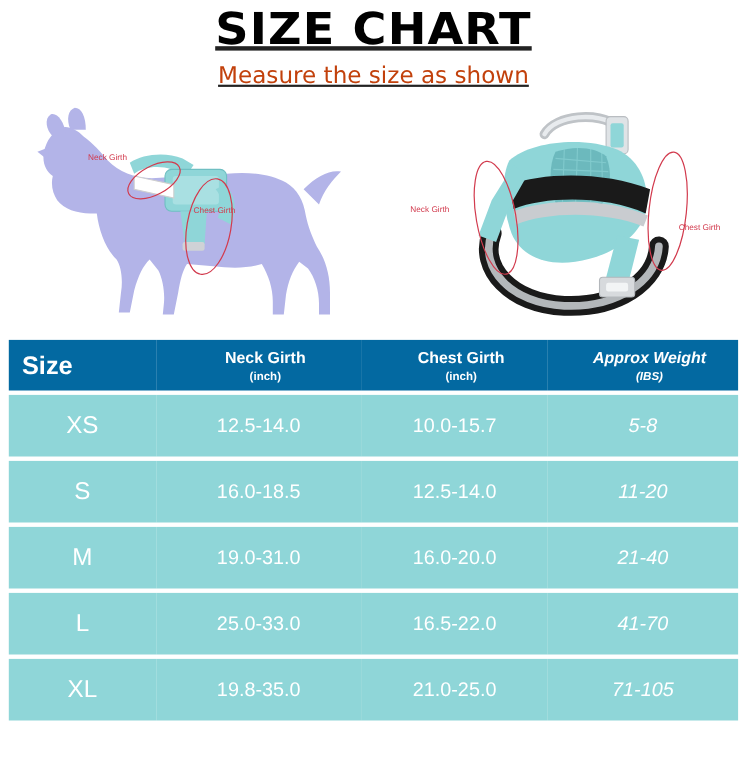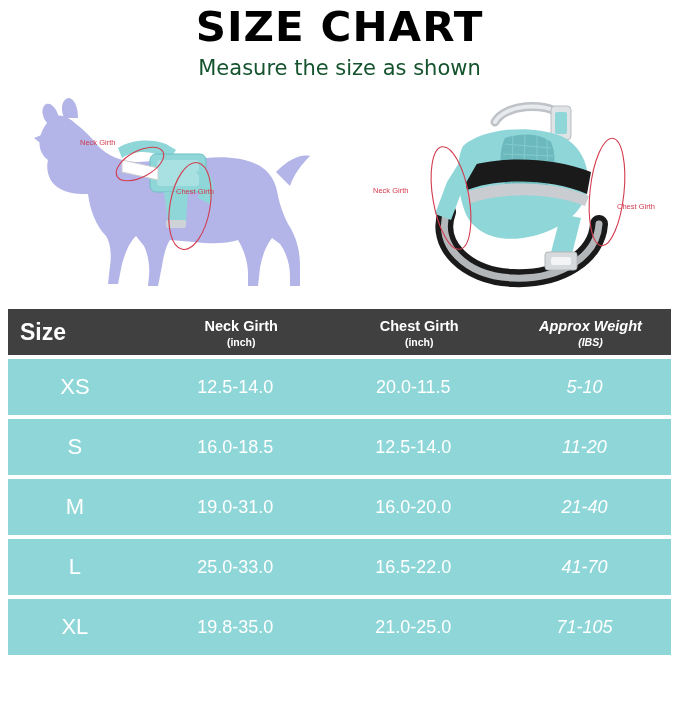--- a/index.html
+++ b/index.html
@@ -18,34 +18,35 @@
     position: relative;
     width: 679px;
     height: 701px;
     background: #ffffff;
   }
 
   
   .header {
     text-align: center;
     padding-top: 6px;
+    text-decoration: underline;
   }
   .title {
     font-family: "DejaVu Sans", sans-serif;
     font-weight: bold;
     font-size: 40px;
     letter-spacing: 1px;
     color: #000;
     line-height: 1.05;
     margin: 0;
     transform: scaleX(1.05);
   }
   .subtitle {
     font-size: 21px;
-    color: #14532d;
+    color: #c2410c;
     margin-top: 8px;
     font-family: "DejaVu Sans", sans-serif;
   }
 
   
   .illus {
     position: relative;
     height: 205px;
     margin-top: 14px;
   }
@@ -81,21 +82,21 @@
   .table td, .table th {
     background: #8fd6d8;
     color: #ffffff;
     text-align: center;
     font-weight: normal;
     padding: 0;
     height: 56px;
     vertical-align: middle;
   }
   .table tr.head td {
-    background: #404040;
+    background: #0369a1;
     height: 46px;
     padding-left: 12px;
   }
   .col-size { width: 130px; }
   .col-neck { width: 190px; }
   .col-chest { width: 170px; }
   .col-weight { width: 173px; font-style: italic; }
 
   .head .size-head {
     font-size: 23px;
@@ -237,22 +238,22 @@
         </td>
         <td class="col-weight">
           <span class="col-title">Approx Weight</span>
           <span class="col-unit">(IBS)</span>
         </td>
       </tr>
 
       <tr>
         <td class="col-size size-cell">XS</td>
         <td class="col-neck body-cell">12.5-14.0</td>
-        <td class="col-chest body-cell">20.0-11.5</td>
-        <td class="col-weight body-cell">5-10</td>
+        <td class="col-chest body-cell">10.0-15.7</td>
+        <td class="col-weight body-cell">5-8</td>
       </tr>
       <tr>
         <td class="col-size size-cell">S</td>
         <td class="col-neck body-cell">16.0-18.5</td>
         <td class="col-chest body-cell">12.5-14.0</td>
         <td class="col-weight body-cell">11-20</td>
       </tr>
       <tr>
         <td class="col-size size-cell">M</td>
         <td class="col-neck body-cell">19.0-31.0</td>

